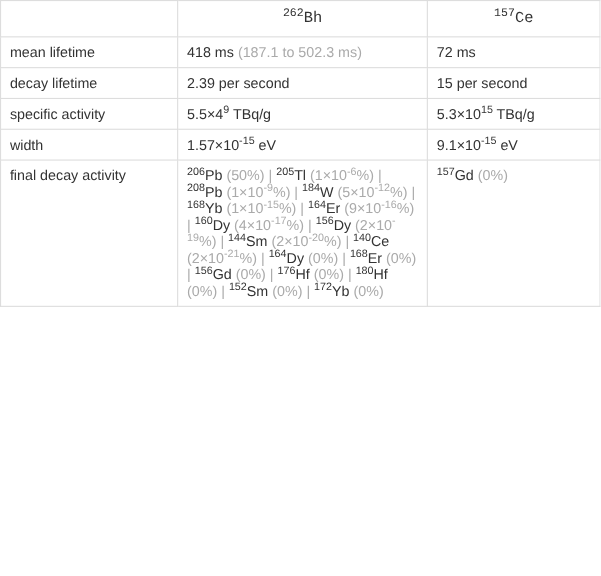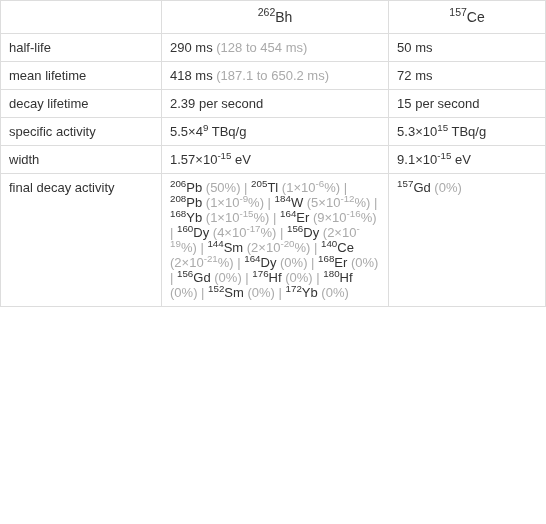--- a/index.html
+++ b/index.html
@@ -1,46 +1,41 @@
 <!DOCTYPE html>
 <html><head>
 <meta charset="utf-8">
 <style>
 * { box-sizing: border-box; margin: 0; padding: 0; }
 body { font-family: Arial, Helvetica, sans-serif; font-size: 13px; color: #333; background: #fff; }
 table { border-collapse: collapse; width: 546px; table-layout: fixed; }
 td { border: 1px solid #ddd; padding: 6px 8px; vertical-align: top; word-wrap: break-word; }
-td.header { text-align: center; font-size: 14px; padding: 8px; }
+td.header { text-align: center; font-size: 14px; padding: 8px; font-family: Liberation Mono, monospace; }
 td.label { width: 156px; color: #333; }
 td.col1 { width: 220px; }
 td.col2 { width: 152px; }
 .gray { color: #aaa; }
 sup { font-size: 0.75em; vertical-align: super; line-height: 0; }
 .italic { font-style: italic; font-family: Georgia, 'Times New Roman', serif; }
 </style>
 </head>
 <body>
 
 <table>
   <tbody>
       <tr>
     <td class="label"></td>
     <td class="header col1"><sup>262</sup><span>Bh</span></td>
     <td class="header col2"><sup>157</sup><span>Ce</span></td>
   </tr>
 
-  <tr>
-    <td class="label">half-life</td>
-    <td class="col1"><span>290 ms</span> <span class="gray">(128 to 454 ms)</span></td>
-    <td class="col2"><span>50 ms</span></td>
-  </tr>
 
   <tr>
     <td class="label">mean lifetime</td>
-    <td class="col1"><span>418 ms</span> <span class="gray">(187.1 to 650.2 ms)</span></td>
+    <td class="col1"><span>418 ms</span> <span class="gray">(187.1 to 502.3 ms)</span></td>
     <td class="col2"><span>72 ms</span></td>
   </tr>
 
   <tr>
     <td class="label">decay lifetime</td>
     <td class="col1">2.39 per second</td>
     <td class="col2">15 per second</td>
   </tr>
 
   <tr>

